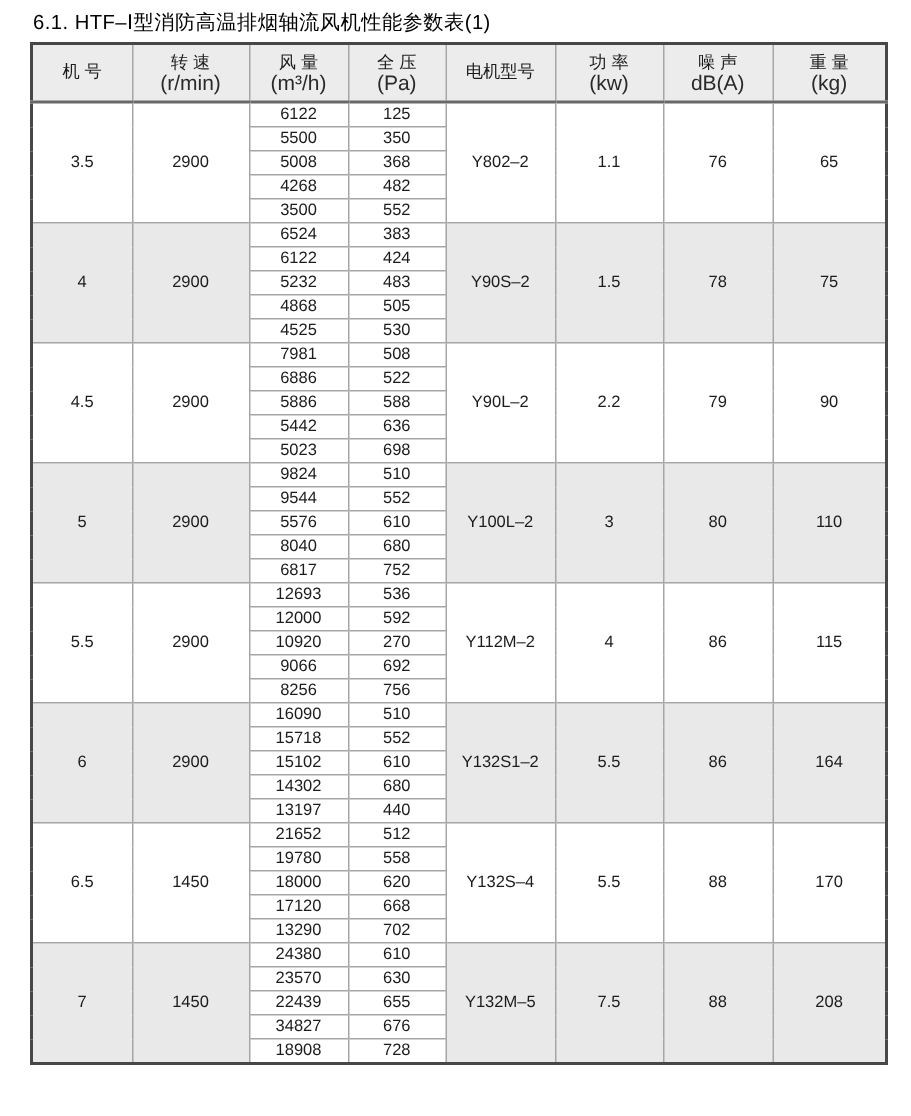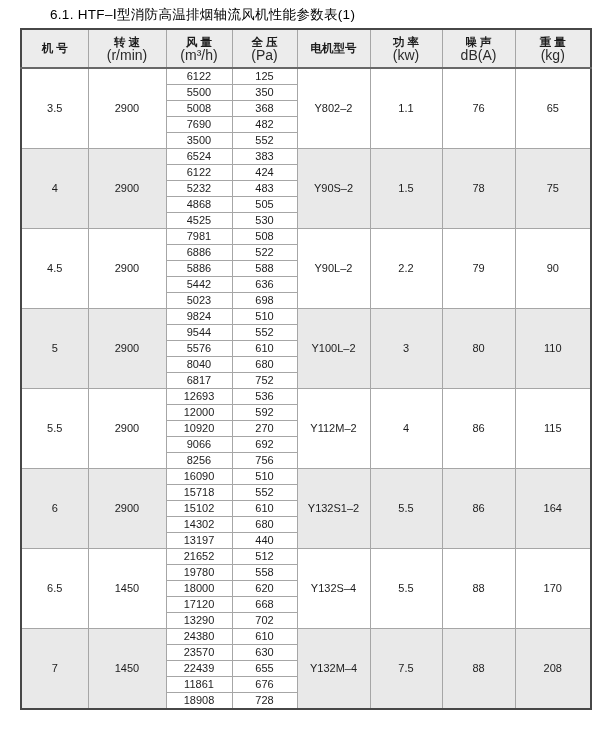--- a/index.html
+++ b/index.html
@@ -13,38 +13,37 @@
   body{
     width:607px;height:744px;background:#ffffff;
     font-family:"Liberation Sans","DejaVu Sans",sans-serif;
     color:var(--text);
   }
   .page{position:relative;width:607px;height:744px;overflow:hidden;}
   .title{
     position:absolute;left:22px;top:6px;
     font-size:13.5px;letter-spacing:0.3px;color:#000;
     white-space:nowrap;
-    margin-left:28px;
   }
   table.spec{
     position:absolute;left:20px;top:28px;
     width:570px;border-collapse:collapse;table-layout:fixed;
     border:2px solid var(--border-outer);
   }
   .spec th,.spec td{
     border:1px solid var(--border-inner);
     text-align:center;vertical-align:middle;
     padding:0;color:var(--text);
   }
   .spec thead th{
     background:var(--header-bg);
     height:37px;font-weight:normal;
     border-bottom:2px solid #686868;
   }
-  .spec thead .h1{font-size:11.5px;line-height:13px;font-weight:bold;}
+  .spec thead .h1{font-size:11.5px;line-height:13px;}
   .spec thead .h2{font-size:14px;line-height:12px;color:#2a2a2a;}
   .spec thead .h2:empty{display:none;}
   .spec tbody td{
     height:15px;line-height:15px;font-size:11px;background:#ffffff;
   }
   .spec tbody td.shaded{background:var(--shaded-bg);}
 </style>
 </head>
 <body>
 
@@ -111,21 +110,21 @@
         </tr>
         <tr>
           <td class="num">5500</td>
           <td class="num">350</td>
         </tr>
         <tr>
           <td class="num">5008</td>
           <td class="num">368</td>
         </tr>
         <tr>
-          <td class="num">7690</td>
+          <td class="num">4268</td>
           <td class="num">482</td>
         </tr>
         <tr>
           <td class="num">3500</td>
           <td class="num">552</td>
         </tr>
         <tr>
           <td class="shaded" rowspan="5">4</td>
           <td class="shaded" rowspan="5">2900</td>
           <td class="num">6524</td>
@@ -279,35 +278,35 @@
         </tr>
         <tr>
           <td class="num">13290</td>
           <td class="num">702</td>
         </tr>
         <tr>
           <td class="shaded" rowspan="5">7</td>
           <td class="shaded" rowspan="5">1450</td>
           <td class="num">24380</td>
           <td class="num">610</td>
-          <td class="shaded" rowspan="5">Y132M–4</td>
+          <td class="shaded" rowspan="5">Y132M–5</td>
           <td class="shaded" rowspan="5">7.5</td>
           <td class="shaded" rowspan="5">88</td>
           <td class="shaded" rowspan="5">208</td>
         </tr>
         <tr>
           <td class="num">23570</td>
           <td class="num">630</td>
         </tr>
         <tr>
           <td class="num">22439</td>
           <td class="num">655</td>
         </tr>
         <tr>
-          <td class="num">11861</td>
+          <td class="num">34827</td>
           <td class="num">676</td>
         </tr>
         <tr>
           <td class="num">18908</td>
           <td class="num">728</td>
         </tr>
       </tbody>
   </table>
 </div>
 

